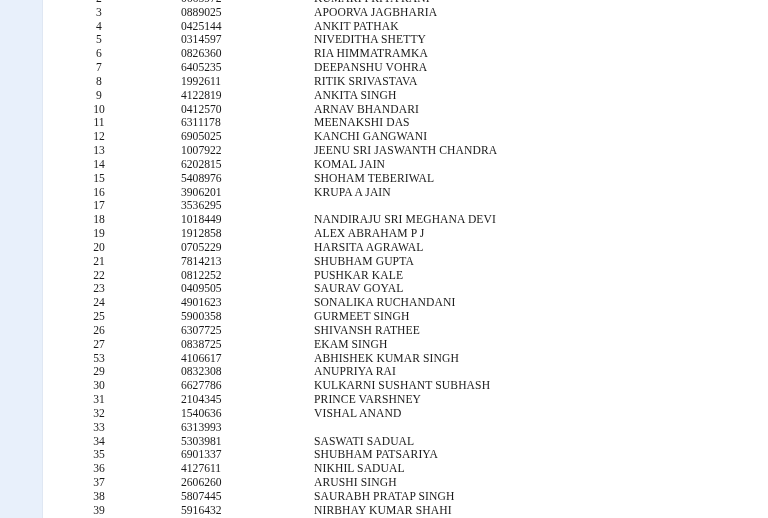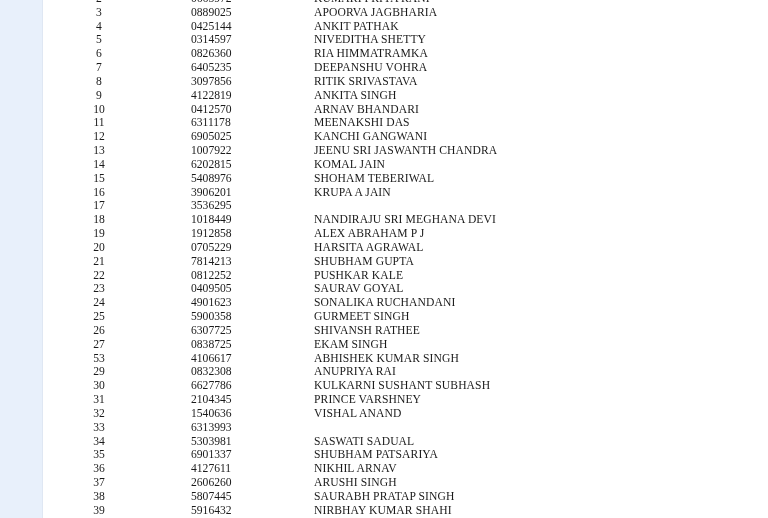--- a/index.html
+++ b/index.html
@@ -19,21 +19,21 @@
     background:#ffffff;
   }
   .rows {
     position:absolute; left:0; top:-8px; width:725px;
   }
   .row {
     position:relative; height:13.83px; line-height:13.83px;
     font-size:11.6px; white-space:nowrap;
   }
   .c-sno { position:absolute; left:40px; width:32px; text-align:center; }
-  .c-roll { position:absolute; left:148px; }
+  .c-roll { position:absolute; left:138px; }
   .c-name { position:absolute; left:271px; letter-spacing:0.1px; }
 </style>
 </head>
 <body>
 
 <div class="side-panel"></div>
 
 <div class="page">
   <div class="rows" id="rows">
       <div class="row">
@@ -61,21 +61,21 @@
         <span class="c-roll">0826360</span>
         <span class="c-name">RIA HIMMATRAMKA</span>
       </div>
       <div class="row">
         <span class="c-sno">7</span>
         <span class="c-roll">6405235</span>
         <span class="c-name">DEEPANSHU VOHRA</span>
       </div>
       <div class="row">
         <span class="c-sno">8</span>
-        <span class="c-roll">3097856</span>
+        <span class="c-roll">1992611</span>
         <span class="c-name">RITIK SRIVASTAVA</span>
       </div>
       <div class="row">
         <span class="c-sno">9</span>
         <span class="c-roll">4122819</span>
         <span class="c-name">ANKITA SINGH</span>
       </div>
       <div class="row">
         <span class="c-sno">10</span>
         <span class="c-roll">0412570</span>
@@ -200,21 +200,21 @@
         <span class="c-name">SASWATI SADUAL</span>
       </div>
       <div class="row">
         <span class="c-sno">35</span>
         <span class="c-roll">6901337</span>
         <span class="c-name">SHUBHAM PATSARIYA</span>
       </div>
       <div class="row">
         <span class="c-sno">36</span>
         <span class="c-roll">4127611</span>
-        <span class="c-name">NIKHIL ARNAV</span>
+        <span class="c-name">NIKHIL SADUAL</span>
       </div>
       <div class="row">
         <span class="c-sno">37</span>
         <span class="c-roll">2606260</span>
         <span class="c-name">ARUSHI SINGH</span>
       </div>
       <div class="row">
         <span class="c-sno">38</span>
         <span class="c-roll">5807445</span>
         <span class="c-name">SAURABH PRATAP SINGH</span>

